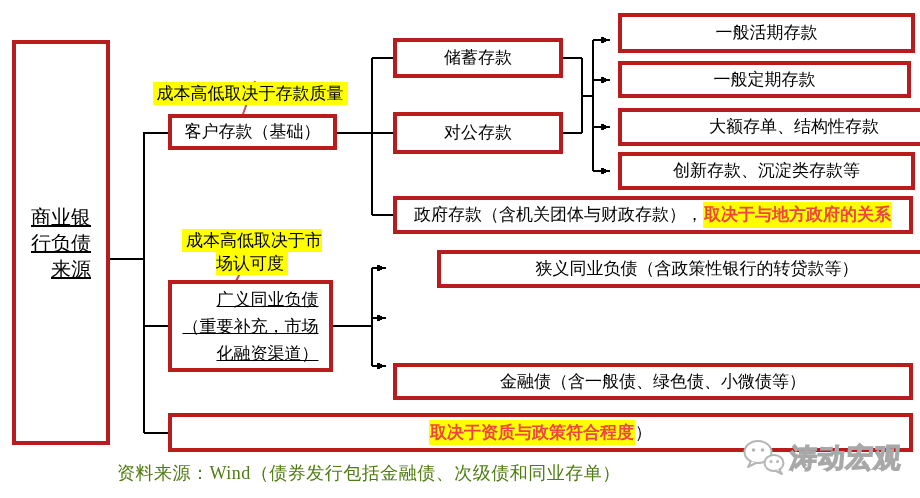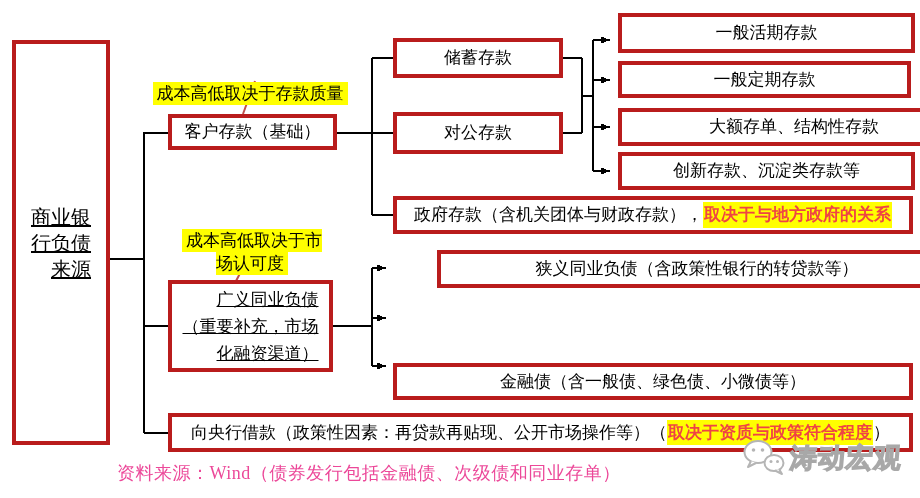--- a/index.html
+++ b/index.html
@@ -31,21 +31,21 @@
   .note{
     position:absolute;z-index:3;font-weight:normal;font-size:17px;text-align:center;margin-top:35px;
   }
   .note span{background:#FFFF00;padding:2px 4px;white-space:pre-line;line-height:23px;}
   #note-quality{left:150px;top:47px;width:200px;}
   #note-market{left:172px;top:194px;width:160px;}
   .hl{
     background:#FFFF00;color:#ef4444;font-weight:bold;padding:2px 1px;
   }
   #caption{
-    position:absolute;z-index:2;left:117px;top:461px;font-size:18px;color:#ec4899;
+    position:absolute;z-index:2;left:117px;top:461px;font-size:18px;color:#4d7c0f;
     letter-spacing:0.5px;
   }
   #watermark{
     position:absolute;z-index:4;left:741px;top:439px;display:flex;align-items:center;gap:3px;
   }
   #watermark .wm-text{
     font-size:27px;font-weight:bold;transform:skewX(-5deg);
     color:#f2f2f2;-webkit-text-stroke:1.2px #a8a8a8;letter-spacing:1px;
   }
 </style>
@@ -103,21 +103,20 @@
 行负债
 来源</div>
 
   <div class="node" id="kehu-box">客户存款（基础）</div>
 
   <div class="node pre" id="guangyi-box">广义同业负债
 （重要补充，市场
 化融资渠道）</div>
 
   <div class="node" id="yanghang-box">
-    <span>向央行借款（政策性因素：再贷款再贴现、公开市场操作等）（</span>
       <span class="hl">取决于资质与政策符合程度</span>
       <span>）</span>
   </div>
 
   <div class="node" id="chuxu-box">储蓄存款</div>
 
   <div class="node" id="duigong-box">对公存款</div>
 
   <div class="node" id="zhengfu-box">
     <span>政府存款（含机关团体与财政存款），</span>

